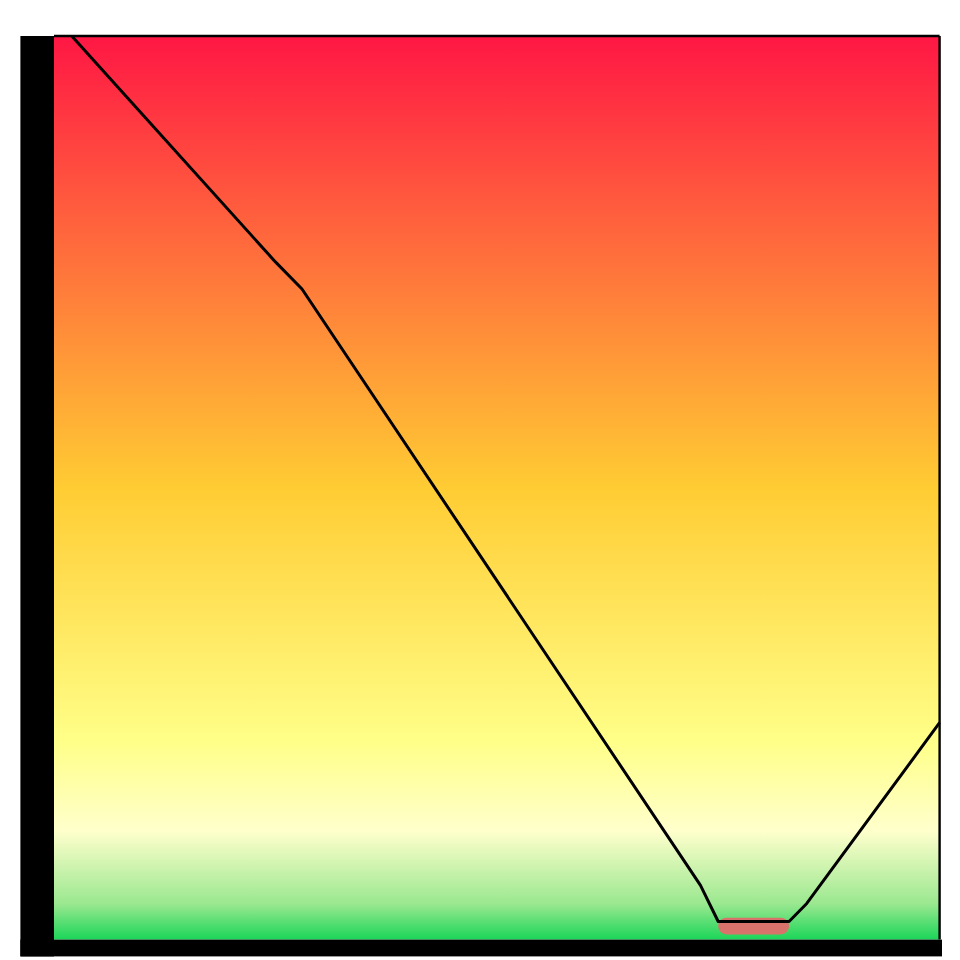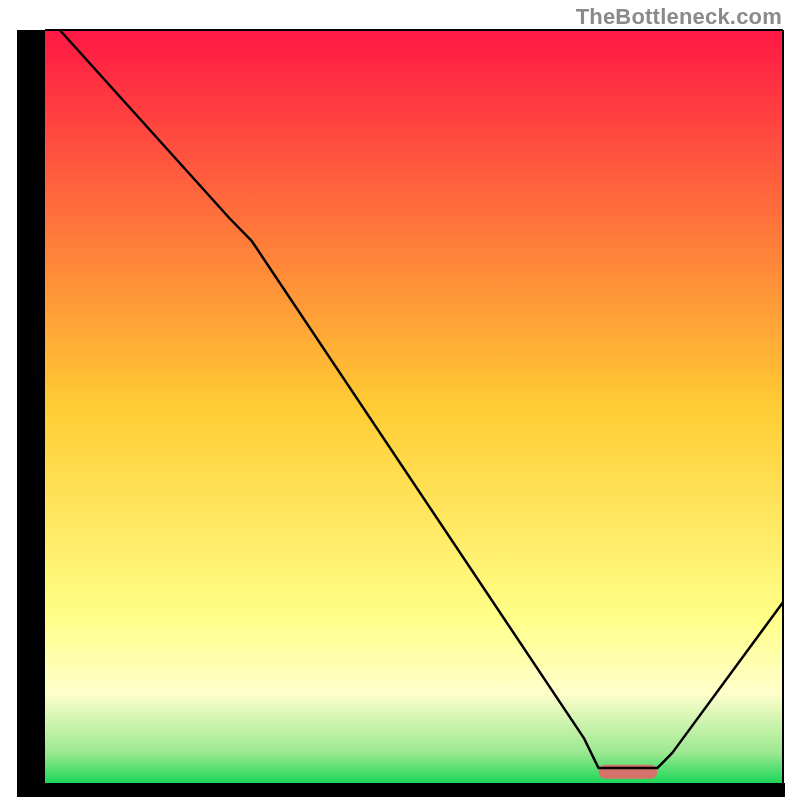--- a/index.html
+++ b/index.html
@@ -25,21 +25,20 @@
     letter-spacing: 0.2px;
   }
   svg {
     display: block;
   }
 </style>
 </head>
 <body>
 
 <div class="container">
-  <div class="watermark">TheBottleneck.com</div>
   <svg id="chart-svg" width="800" height="800" viewBox="0 0 800 800">
       <defs>
         <linearGradient id="bg-grad" x1="0" y1="0" x2="0" y2="1">
           <stop offset="0%" stop-color="#ff1744"></stop>
           <stop offset="50%" stop-color="#ffcc33"></stop>
           <stop offset="78%" stop-color="#ffff88"></stop>
           <stop offset="88%" stop-color="#ffffcc"></stop>
           <stop offset="96%" stop-color="#9be890"></stop>
           <stop offset="100%" stop-color="#1bd659"></stop>
         </linearGradient>

